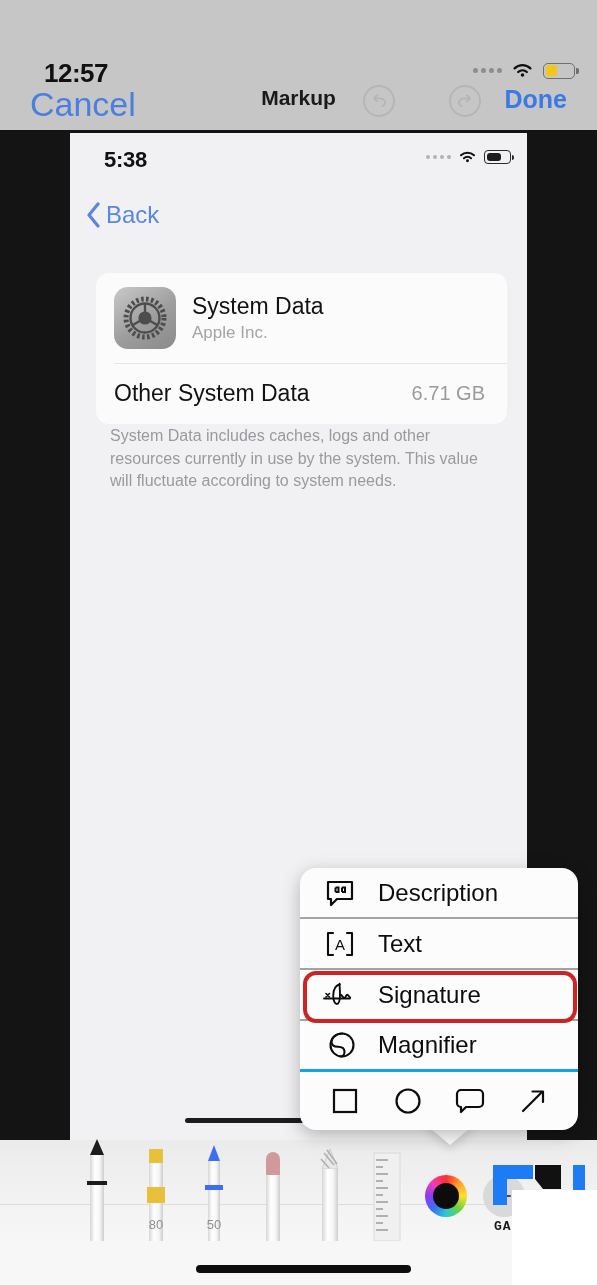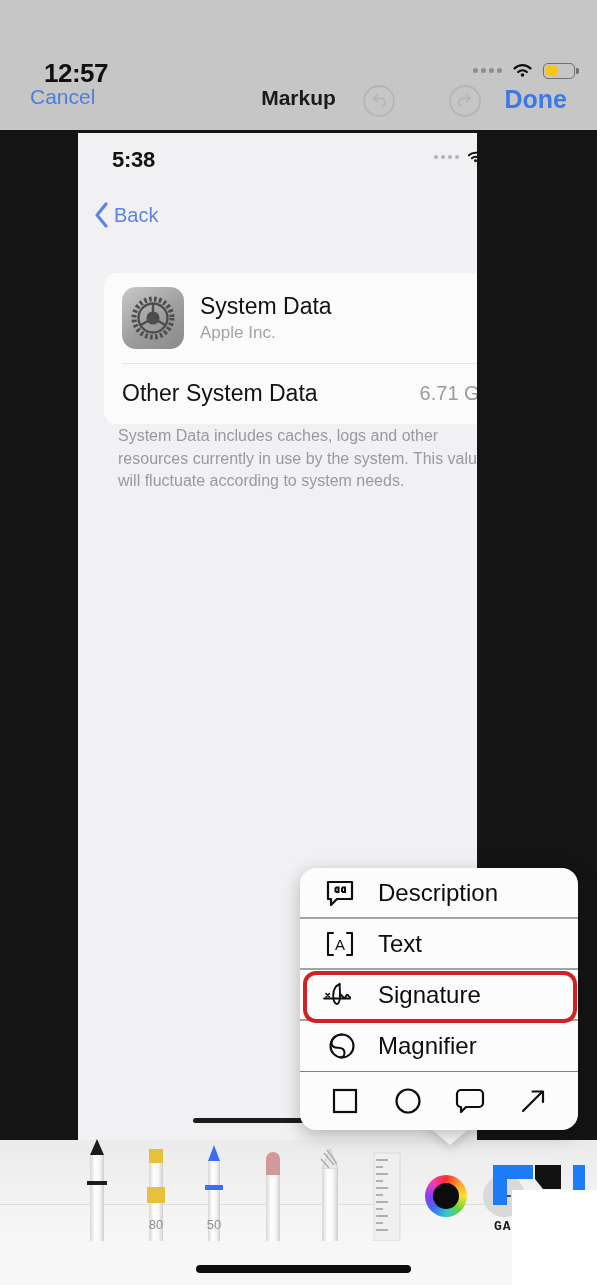--- a/index.html
+++ b/index.html
@@ -39,21 +39,21 @@
     content:""; position:absolute; right:-4.5px; top:4.5px;
     width:2.5px; height:6px; background:#6f6f6f; border-radius:0 2px 2px 0;
   }
   .batt > span { position:absolute; left:1.5px; top:1.5px; bottom:1.5px; border-radius:3px; display:block; }
 
   #markup-bar {
     position:absolute; left:0; top:68px; width:597px; height:62px;
   }
   #cancel-btn {
     position:absolute; left:30px; top:17px;
-    font-size:21px; color:#4a7fe0;text-align:center;
+    font-size:34px; color:#4a7fe0;text-align:center;
   }
   #markup-title {
     position:absolute; left:0; right:0; top:18px; text-align:center;
     font-size:21px; font-weight:bold; color:#1a1a1a;
   }
   #done-btn {
     position:absolute; right:30px; top:17px;
     font-size:25px; font-weight:bold; color:#3b7ae5;
   }
   .undo-redo { position:absolute; top:16px; width:34px; height:34px; }
@@ -61,39 +61,39 @@
   #redo-btn { left:448px; }
 
   
   #letterbox {
     position:absolute; left:0; top:130px; width:597px; height:1010px;
     background:#141414;
   }
 
   
   #inner-shot {
-    position:absolute; left:70px; top:133px; width:399px; height:1007px;
-    background:#f1f1f4; overflow:hidden;margin-left:8px;
+    position:absolute; left:70px; top:133px; width:457px; height:1007px;
+    background:#f1f1f4; overflow:hidden;
   }
   #inner-status { position:absolute; left:0; top:0; width:457px; height:55px; }
   #inner-clock {
     position:absolute; left:34px; top:14px;
     font-size:22px; font-weight:bold; color:#111; letter-spacing:-0.3px;
   }
   #inner-status-right {
     position:absolute; right:16px; top:17px;
     display:flex; align-items:center; gap:7px;
   }
   .dots-sm i { width:4px; height:4px; background:#b3b3b3; }
   .wifi-sm { width:19px; height:14px; display:block; }
   .batt-sm { width:27px; height:13.5px; border:1.6px solid #2a2a2a; border-radius:4px; }
   .batt-sm:after { right:-4px; top:3.5px; width:2px; height:5px; background:#2a2a2a; }
 
   #back-row { position:absolute; left:16px; top:62px; height:40px; display:flex; align-items:center; gap:5px; }
-  #back-label { font-size:20px; color:#5b86e0; }
+  #back-label { font-size:24px; color:#5b86e0; }
 
   
   #data-card {
     position:absolute; left:26px; top:140px; width:411px;
     background:#fbfbfb; border-radius:13px; overflow:hidden;
   }
   #card-app-row { display:flex; align-items:center; padding:14px 0 14px 18px; gap:16px; }
   #gear-icon {
     width:62px; height:62px; border-radius:14px; flex:none;
     background:linear-gradient(145deg,#c9c9c9 0%,#9d9d9d 55%,#8a8a8a 100%);
@@ -331,21 +331,21 @@
       <svg width="36" height="28" viewBox="0 0 36 28">
         <path d="M2 17.5h26" stroke="#0d0d0d" stroke-width="1.8" stroke-linecap="round"></path>
         <path d="M4 12.5l3.5 3.5M7.5 12.5L4 16" stroke="#0d0d0d" stroke-width="1.6" stroke-linecap="round"></path>
         <path d="M18 3.5c-3.6 0-6.8 4.5-6.8 11 0 5 1.6 8.5 3.6 8.5 2.2 0 3.2-3.5 3.2-9.5 0-5-0.6-10-0.4-10.8" stroke="#0d0d0d" stroke-width="1.9" fill="none" stroke-linecap="round"></path>
         <path d="M18 13.5c2 0 2.8 3.5 4.4 3.5 1.4 0 1.5-3.2 2.9-3.2 1.2 0 1.6 2.6 2.9 2.6" stroke="#0d0d0d" stroke-width="1.9" fill="none" stroke-linecap="round"></path>
       </svg>
     </span>
     <span class="menu-label">Signature</span>
   </div>
 
-  <div class="menu-item" style="border-bottom:1px solid #0ea5e9">
+  <div class="menu-item" style="border-bottom:3px solid #0ea5e9">
     <span class="menu-icon">
       <svg width="32" height="30" viewBox="0 0 32 30">
         <circle cx="18" cy="15" r="11.5" stroke="#0d0d0d" stroke-width="2.1" fill="none"></circle>
         <path d="M18 3.5c-6 0-10.5 4-10.5 8.2 0 3.4 3 5 6.5 5 3.5 0 6.5 1.6 6.5 5 0 2.4-1.5 4.8-4 4.8" stroke="#0d0d0d" stroke-width="2.1" fill="none" stroke-linecap="round"></path>
       </svg>
     </span>
     <span class="menu-label">Magnifier</span>
   </div>
 
   <div id="shape-row">

